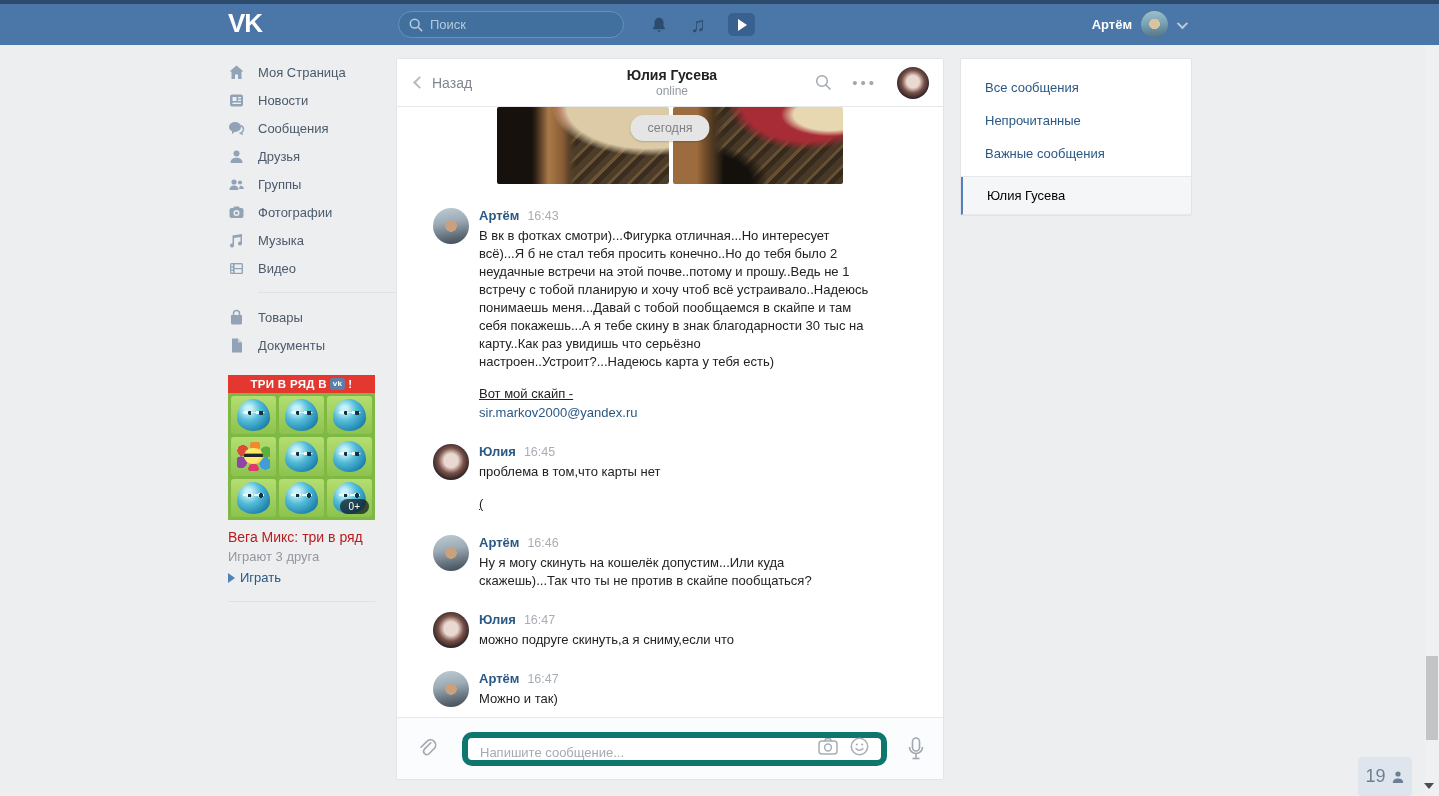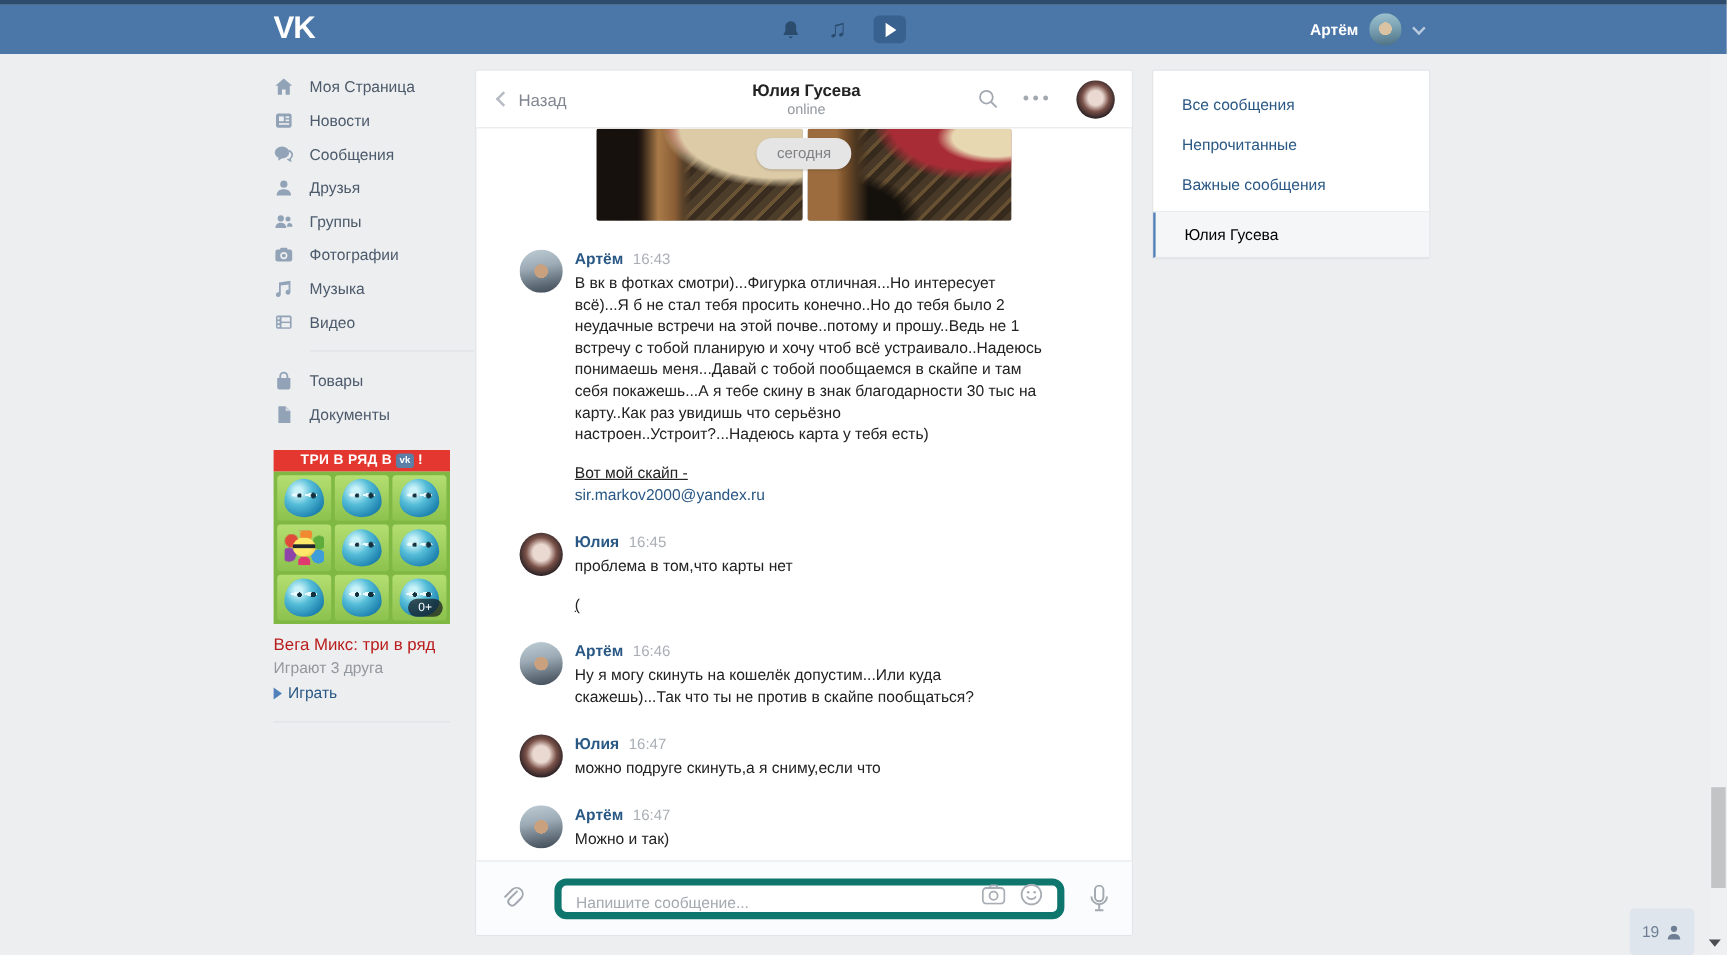--- a/index.html
+++ b/index.html
@@ -228,37 +228,44 @@
   .rp-divider { border-top:1px solid #e7e8ec; margin-top:6px; }
   .rp-active {
     padding:11px 24px; font-size:13px; color:#000; cursor:pointer;
     background:#f5f6f8; border-left:2px solid #5181b8; border-bottom:1px solid #e7e8ec;
   }
 
   
   .people-badge {
     position:absolute; left:1358px; top:757px; width:54px; height:39px;
     background:#dfe5ed; border-radius:4px; display:flex; align-items:center; justify-content:center;
-    gap:5px; color:#6e7f95; font-size:13px; cursor:pointer;
+    gap:5px; color:#6e7f95; font-size:18px; cursor:pointer;
   }
   .scrollbar-track { position:absolute; right:0; top:45px; width:14px; height:751px; background:#eef0f2; }
   .scrollbar-thumb { position:absolute; right:1px; top:656px; width:12px; height:84px; background:#c2c4c6; cursor:pointer; }
   .scroll-arrow {
     position:absolute; left:1424px; top:783px; width:0; height:0; cursor:pointer;
     border-left:5px solid transparent; border-right:5px solid transparent; border-top:6px solid #4a4d52;
   }
 </style>
 </head>
 <body>
 
 <div class="stage">
 
   <div class="topstrip"></div>
   <div class="topbar">
     <div class="vk-logo">VK</div>
+    <div class="topbar-search">
+      <svg width="14" height="14" viewBox="0 0 16 16">
+          <circle cx="6.5" cy="6.5" r="5" fill="none" stroke="#b6c9dd" stroke-width="1.8"></circle>
+          <line x1="10.5" y1="10.5" x2="15" y2="15" stroke="#b6c9dd" stroke-width="1.8"></line>
+        </svg>
+      <input placeholder="Поиск" style="">
+    </div>
     <div class="top-icons">
       <div class="top-icon">
         <svg width="18" height="18" viewBox="0 0 20 20">
             <path d="M10 2 C7 2 5 4.4 5 7.3 L5 11 L3.4 13.6 C3.1 14.1 3.4 14.7 4 14.7 L16 14.7 C16.6 14.7 16.9 14.1 16.6 13.6 L15 11 L15 7.3 C15 4.4 13 2 10 2 Z M8.2 16 C8.5 17 9.2 17.7 10 17.7 C10.8 17.7 11.5 17 11.8 16 Z" fill="#2b4c6d"></path>
           </svg>
       </div>
       <div class="top-icon music-glyph">♫</div>
       <div class="top-icon video-chip">
           <div class="tri"></div>
         </div>

